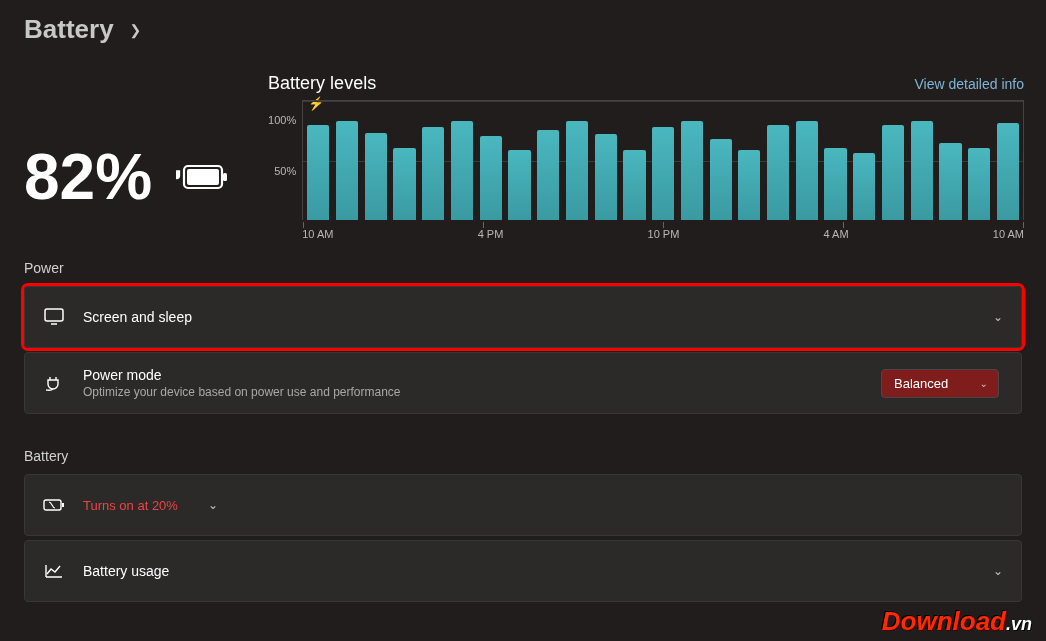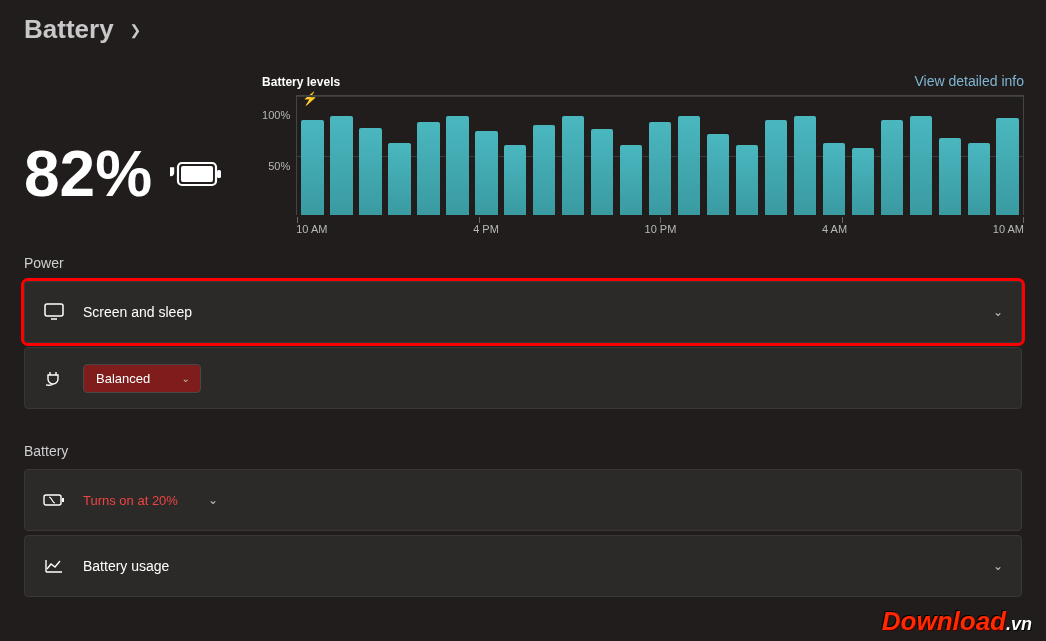--- a/index.html
+++ b/index.html
@@ -33,40 +33,40 @@
     color: #ffffff;
   }
   .top-row {
     display: flex;
     padding: 20px 22px 0 24px;
     gap: 40px;
   }
   .battery-pct-block {
     display: flex;
     align-items: center;
-    gap: 18px;
+    gap: 24px;
     padding-top: 50px;
   }
   .battery-pct {
     font-size: 64px;
     font-weight: 600;
     line-height: 1;
   }
   .battery-icon svg { display: block; }
   .chart-block {
     flex: 1;
     min-width: 0;
   }
   .chart-header {
     display: flex;
     justify-content: space-between;
     align-items: baseline;
     margin-bottom: 6px;
   }
-  .chart-title { font-size: 12px; font-weight: 700; }
+  .chart-title { font-size: 18px; font-weight: 400; }
   .chart-link { color: #7fb5d5; font-size: 14px; cursor: pointer; }
   .chart-area {
     display: flex;
     height: 130px;
     position: relative;
   }
   .y-axis {
     display: flex;
     flex-direction: column;
     justify-content: space-between;
@@ -281,20 +281,24 @@
   </div>
   <span class="card-chevron">⌄</span>
 </div>
 
 <div class="card">
   <span class="card-icon">
     <svg width="20" height="16" viewBox="0 0 20 16">
         <path d="M6 2 v3 M12 2 v3 M4 5 h10 v4 a5 5 0 0 1 -5 5 a5 5 0 0 1 -5 -5 z M9 14 c-2 2 -5 1 -7 1" fill="none" stroke="#fff" stroke-width="1.4"></path>
       </svg>
   </span>
+  <div class="card-text">
+    <div class="card-title">Power mode</div>
+    <div class="card-sub">Optimize your device based on power use and performance</div>
+  </div>
   <div class="dropdown">
     <span>Balanced</span>
     <span class="dropdown-chevron">⌄</span>
   </div>
 </div>
 
 <div class="section-label">Battery</div>
 
 <div class="card">
   <span class="card-icon">

